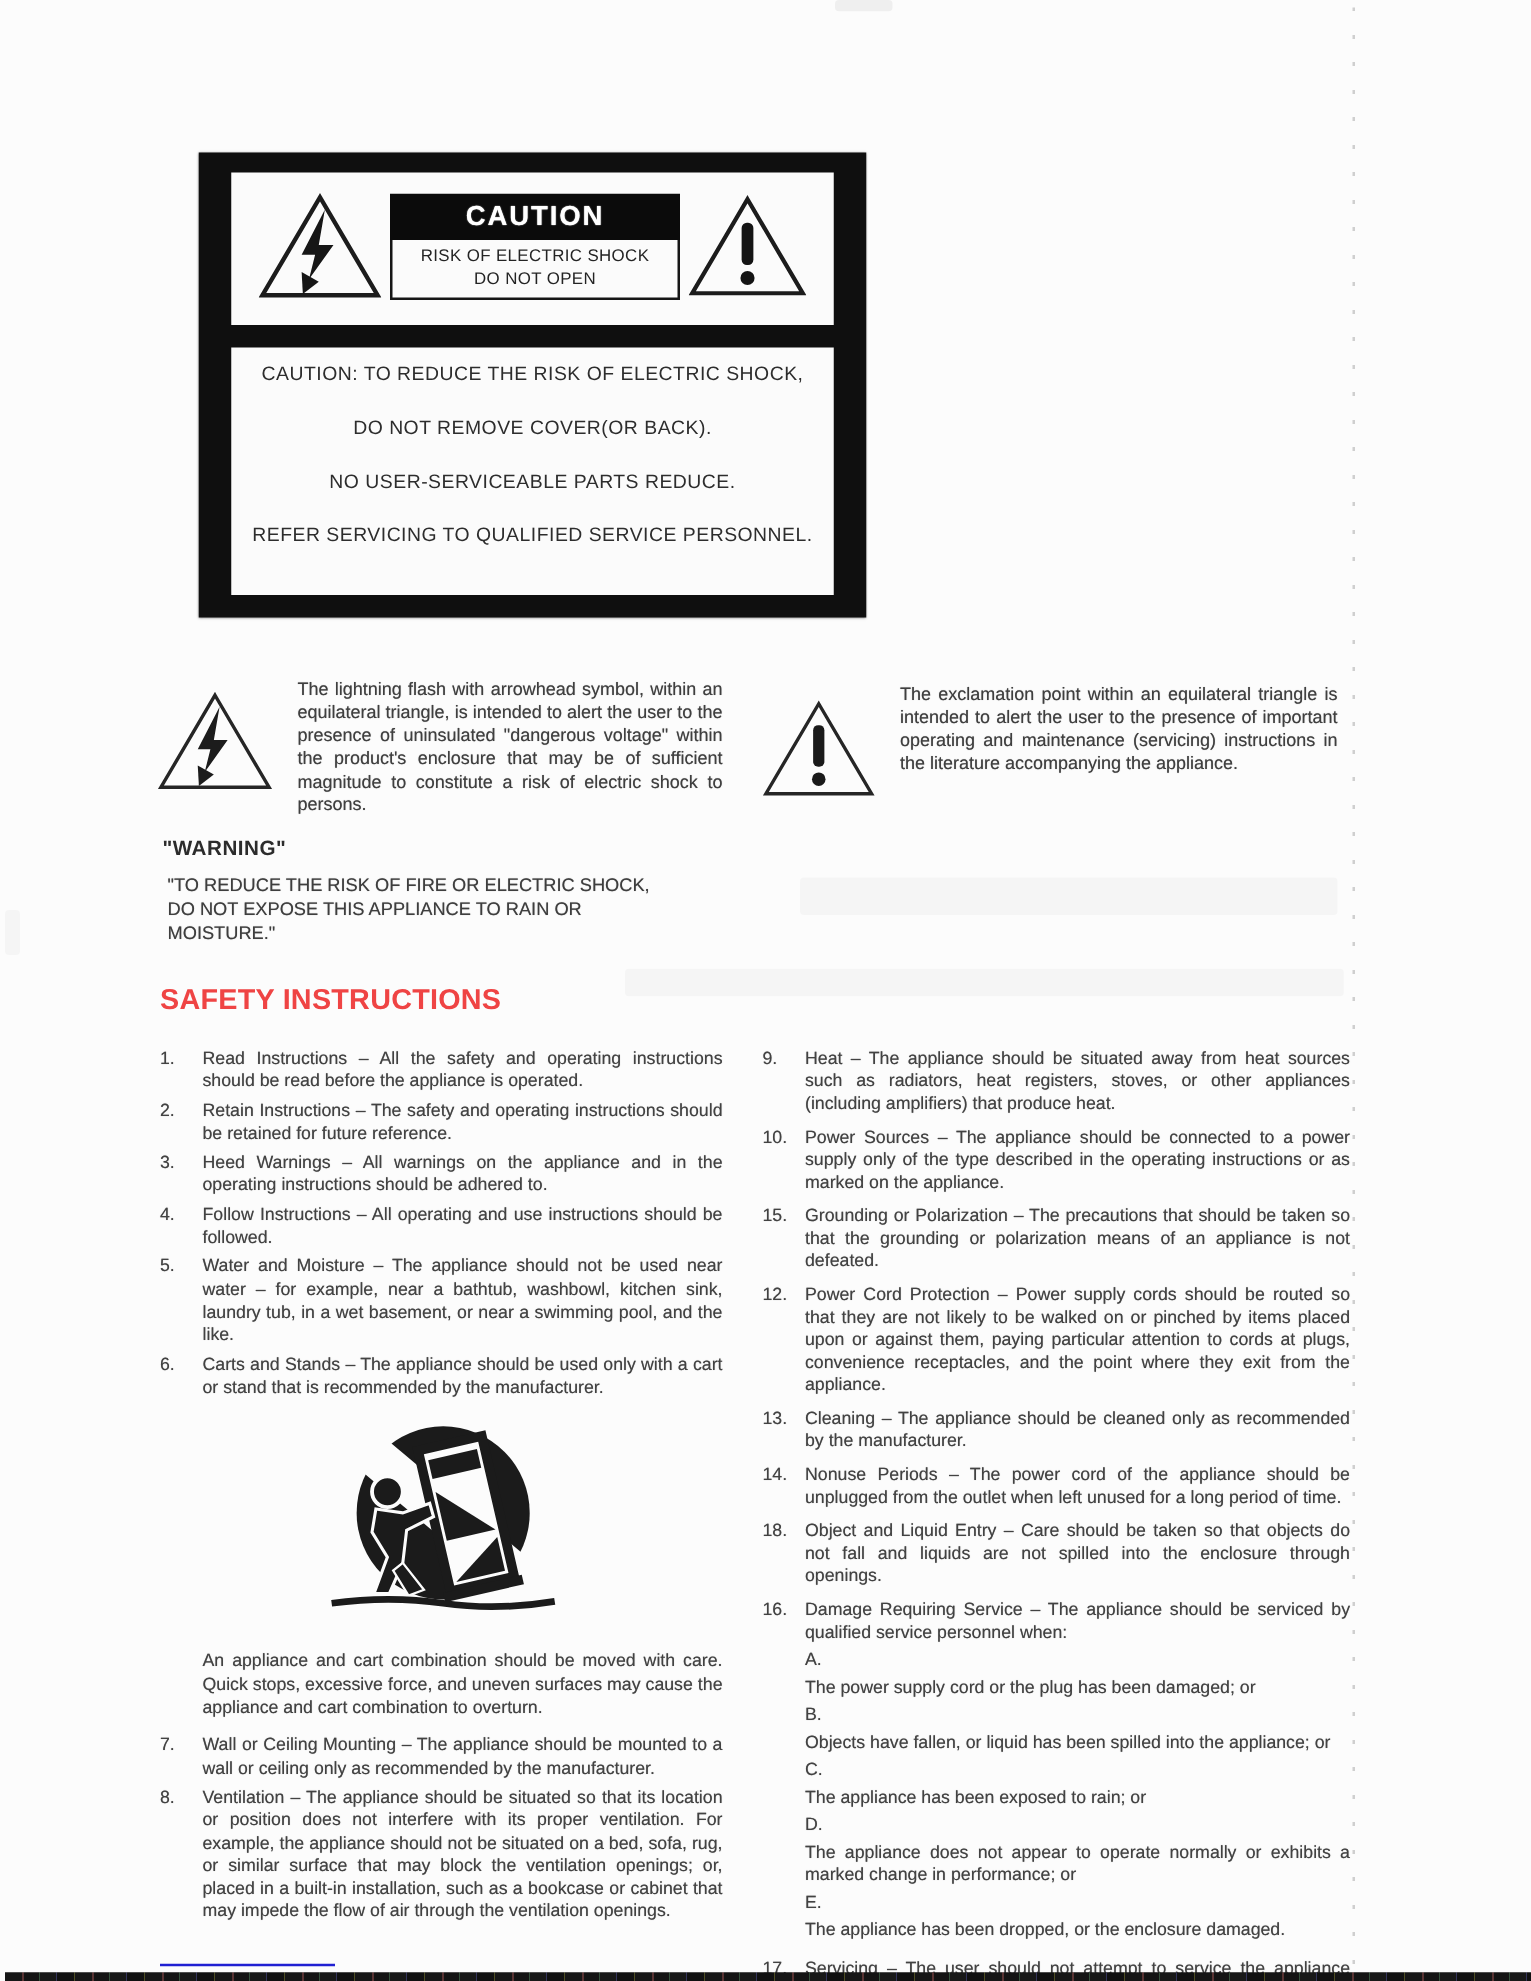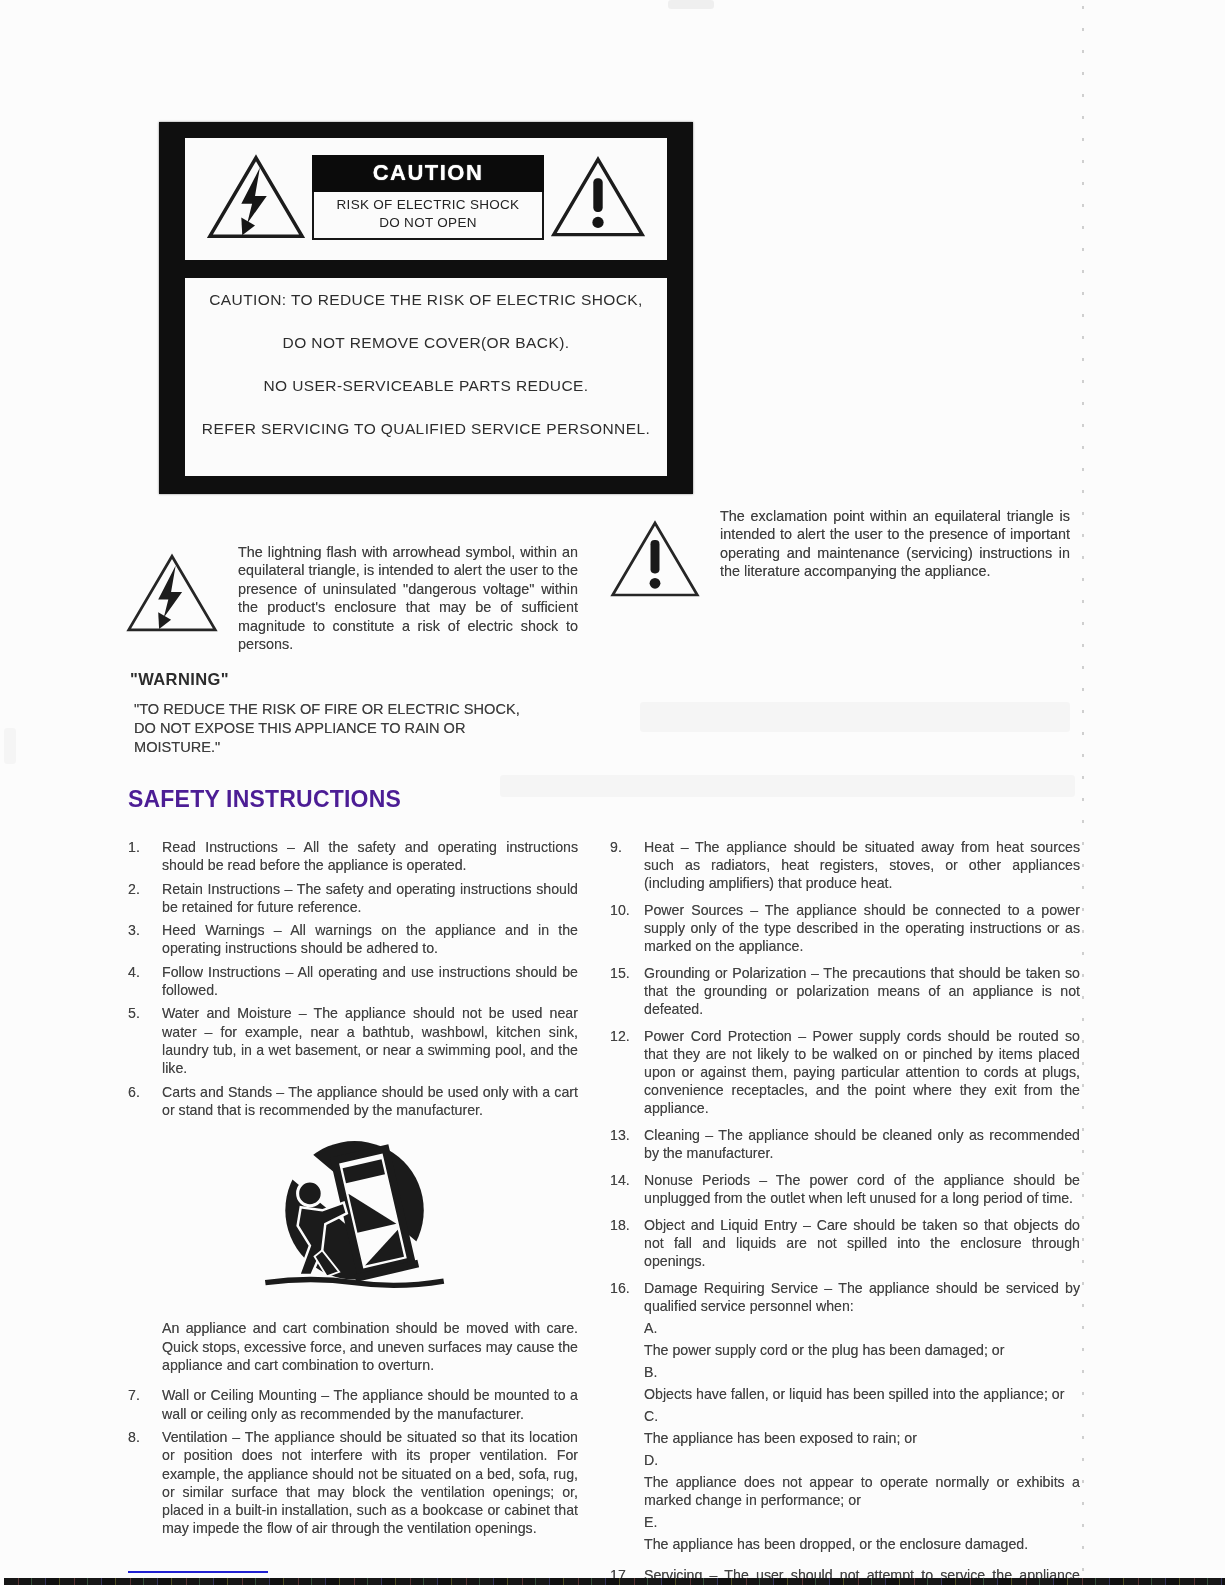--- a/index.html
+++ b/index.html
@@ -39,42 +39,42 @@
     justify-content:flex-start;align-items:center;text-align:center;
   }
   .cb-bottom .line{
     font-size:15.5px;letter-spacing:.4px;color:#2d2d2d;line-height:43px;
     white-space:nowrap;
   }
 
   
   .advisory{position:absolute;top:507px;display:flex;gap:20px;}
   .advisory.left{left:126px;width:452px;margin-top:36px;}
-  .advisory.right{left:610px;width:460px;}
+  .advisory.right{left:610px;width:460px;margin-top:40px;}
   .advisory .icon{flex:0 0 auto;}
   .advisory .txt{
     flex:1;font-size:14.4px;line-height:18.4px;text-align:justify;
     color:#3f3f3f;text-shadow:0 0 .6px rgba(80,80,80,.7);
   }
 
   
   .warning{position:absolute;left:130px;top:670px;}
   .warning .w-head{
     font-size:16.5px;font-weight:bold;color:#2c2c2c;letter-spacing:.4px;
     margin:0 0 11px 0;
   }
   .warning .w-body{
     width:400px;margin:0 0 0 4px;font-size:14.6px;line-height:19px;
     color:#3e3e3e;text-shadow:0 0 .6px rgba(80,80,80,.7);
   }
 
   
   .safety-heading{
     position:absolute;left:128px;top:786px;font-size:23px;font-weight:bold;
-    color:#4c1d95;letter-spacing:.2px;margin:0;
+    color:#ef4444;letter-spacing:.2px;margin:0;
   }
   .col{
     position:absolute;top:838px;font-size:14.2px;line-height:18.3px;
     text-align:justify;color:#424242;text-shadow:0 0 .6px rgba(80,80,80,.65);
   }
   .col.leftcol{left:128px;width:450px;}
   .col.rightcol{left:610px;width:470px;line-height:18px;}
   .li{display:flex;margin-bottom:5px;}
   .rightcol .li{margin-bottom:9px;}
   .num{flex:0 0 34px;}

